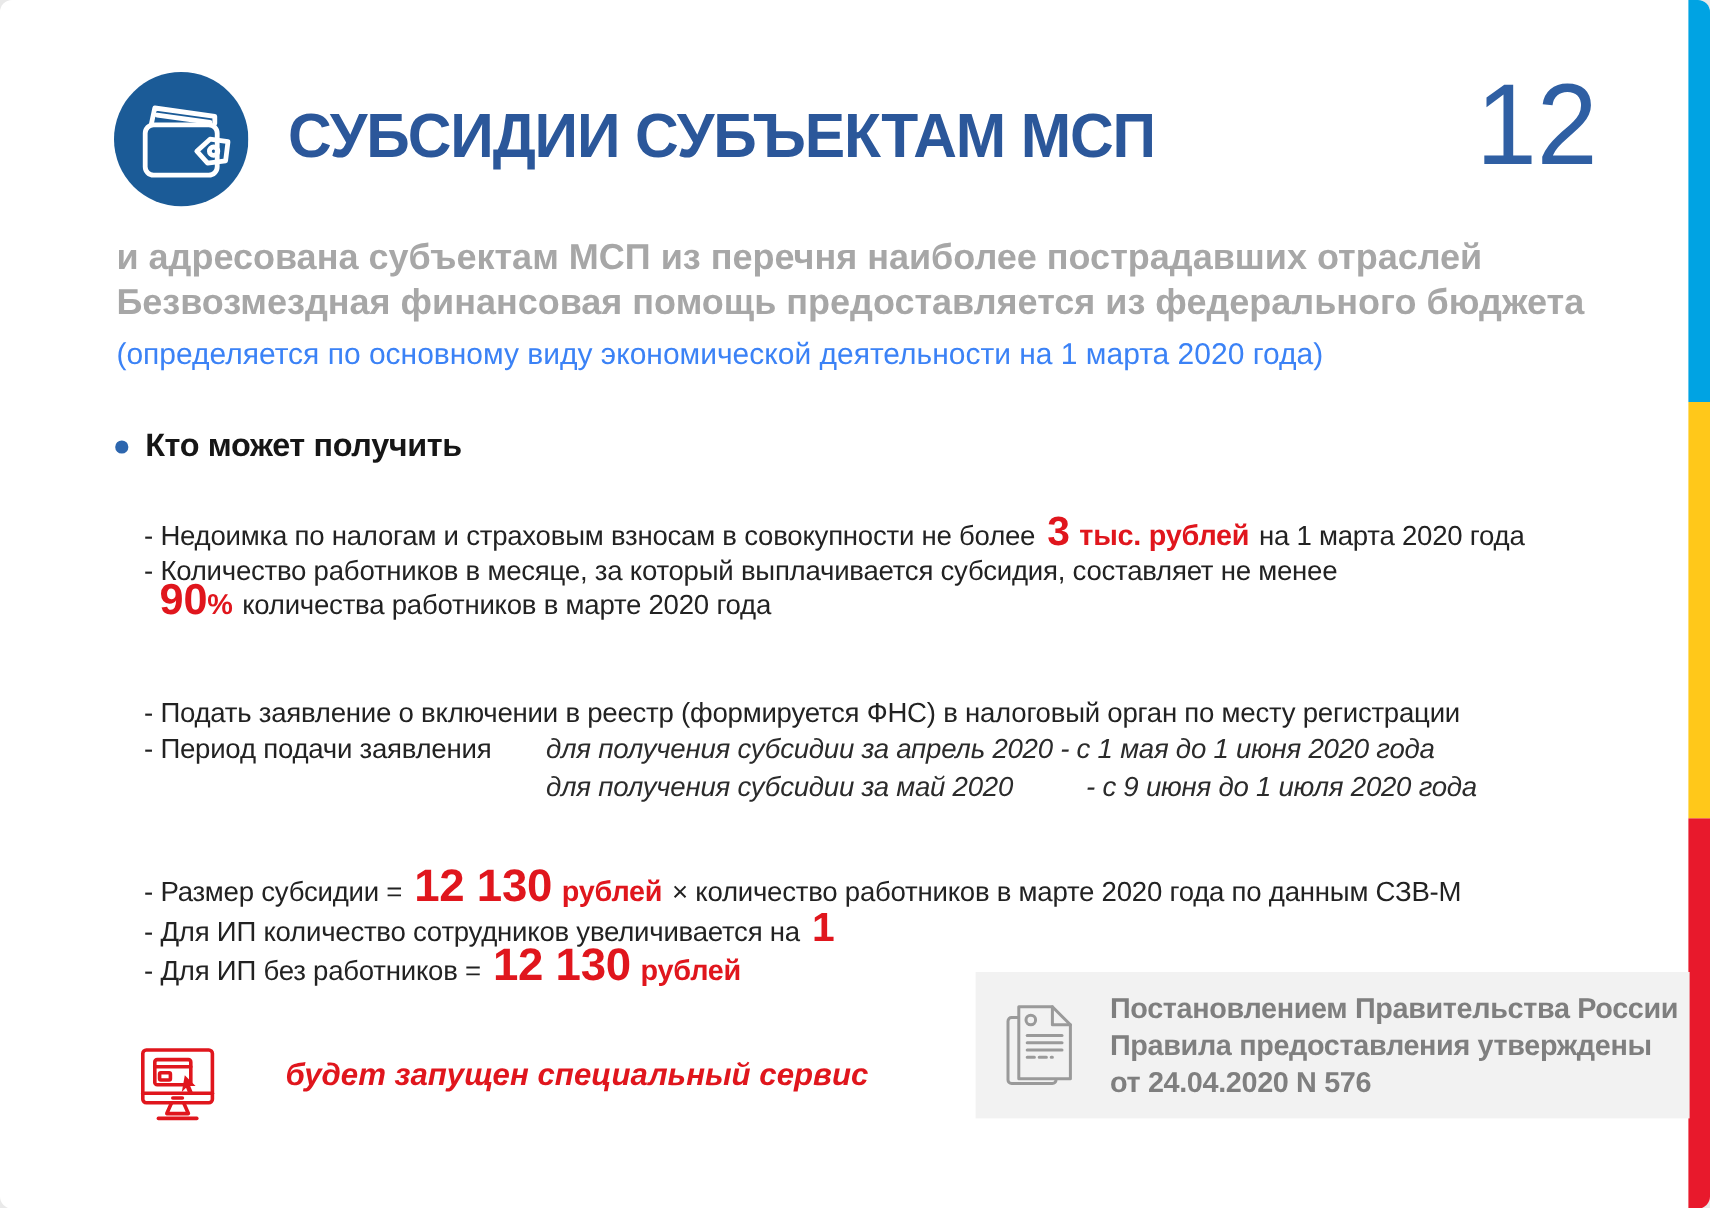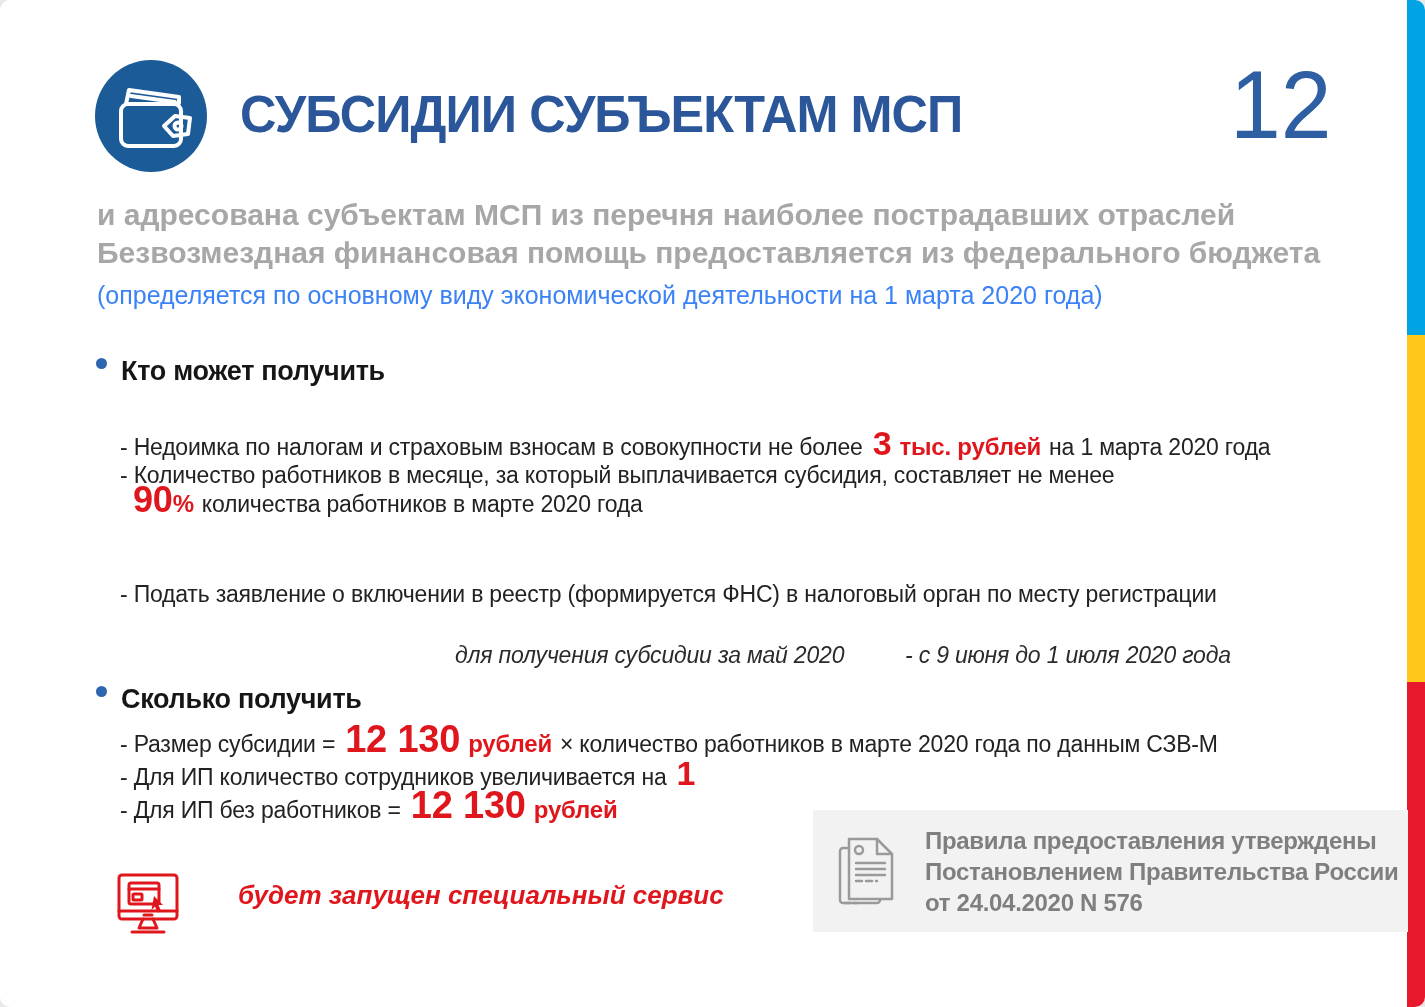--- a/index.html
+++ b/index.html
@@ -23,21 +23,21 @@
     position:absolute;left:1230px;top:50px;font-size:96px;line-height:1.15;
     color:#2F5FA3;font-weight:400;transform:scaleX(.95);transform-origin:left top;
   }
 
   
   .intro{position:absolute;left:97px;top:196px;width:1280px;}
   .intro-line{font-size:30px;font-weight:bold;color:#A7A7A7;line-height:38px;white-space:nowrap;}
   .intro-note{font-size:25px;color:#3b82f6;margin-top:9px;white-space:nowrap;}
 
   
-  .sec-head{position:absolute;left:96px;display:flex;gap:14px;}
+  .sec-head{position:absolute;left:96px;display:flex;align-items:center;gap:14px;}
   .bullet{width:11px;height:11px;border-radius:50%;background:#2D66AE;flex:none;margin-top:2px;}
   .sec-head .h{font-size:27px;font-weight:bold;color:#161616;white-space:nowrap;letter-spacing:-0.3px;}
 
   
   .line{position:absolute;left:120px;font-size:23px;color:#222222;white-space:nowrap;letter-spacing:-0.2px;}
   .mix{display:flex;align-items:baseline;}
   .red-big{color:#E0161D;font-weight:bold;font-size:34px;line-height:1;}
   .red-big.xl{font-size:38px;}
   .red-big.n90{font-size:36px;}
   .red-sm{color:#E0161D;font-weight:bold;font-size:24px;}
@@ -110,30 +110,30 @@
   <div class="line mix" style="top:482px;left:133px;">
     <span class="red-big n90">90</span>
     <span class="red-sm">%</span>
     <span style="width:8px"></span>
     <span>количества работников в марте 2020 года</span>
   </div>
 
 
   <div class="line" style="top:581px;">- Подать заявление о включении в реестр (формируется ФНС) в налоговый орган по месту регистрации</div>
 
+  <div class="line" style="top:611px;">
+    <span>- Период подачи заявления</span>
+    <span class="italic" style="position:absolute;left:335px;">для получения субсидии за апрель 2020 - с 1 мая до 1 июня 2020 года</span>
+  </div>
 
   <div class="line" style="top:642px;">
     <span class="italic" style="position:absolute;left:335px;">для получения субсидии за май 2020</span>
     <span class="italic" style="position:absolute;left:785px;">- с 9 июня до 1 июля 2020 года</span>
   </div>
 
-  <div class="sec-head" style="top:684px;">
-    <span class="bullet"></span>
-    <span class="h">Сколько получить</span>
-  </div>
 
   <div class="line mix" style="top:720px;">
     <span>- Размер субсидии =</span>
     <span style="width:10px"></span>
     <span class="red-big xl">12 130</span>
     <span style="width:8px"></span>
     <span class="red-sm">рублей</span>
     <span style="width:8px"></span>
     <span>× количество работников в марте 2020 года по данным СЗВ-М</span>
   </div>
@@ -181,19 +181,19 @@
           <circle cx="22" cy="14" r="4"></circle>
           <line x1="19" y1="27" x2="48" y2="27"></line>
           <line x1="19" y1="33" x2="48" y2="33"></line>
           <line x1="19" y1="39" x2="48" y2="39"></line>
           <line x1="19" y1="45" x2="40" y2="45" stroke-dasharray="6 4"></line>
           <line x1="8" y1="67" x2="20" y2="67" stroke-dasharray="5 4"></line>
         </g>
       </svg>
     </div>
     <div class="rules-text">
+      <div>Постановлением Правительства России</div>
       <div>Правила предоставления утверждены</div>
-      <div>Постановлением Правительства России</div>
       <div>от 24.04.2020 N 576</div>
     </div>
   </div>
 
 </div>
 
 </body></html>

